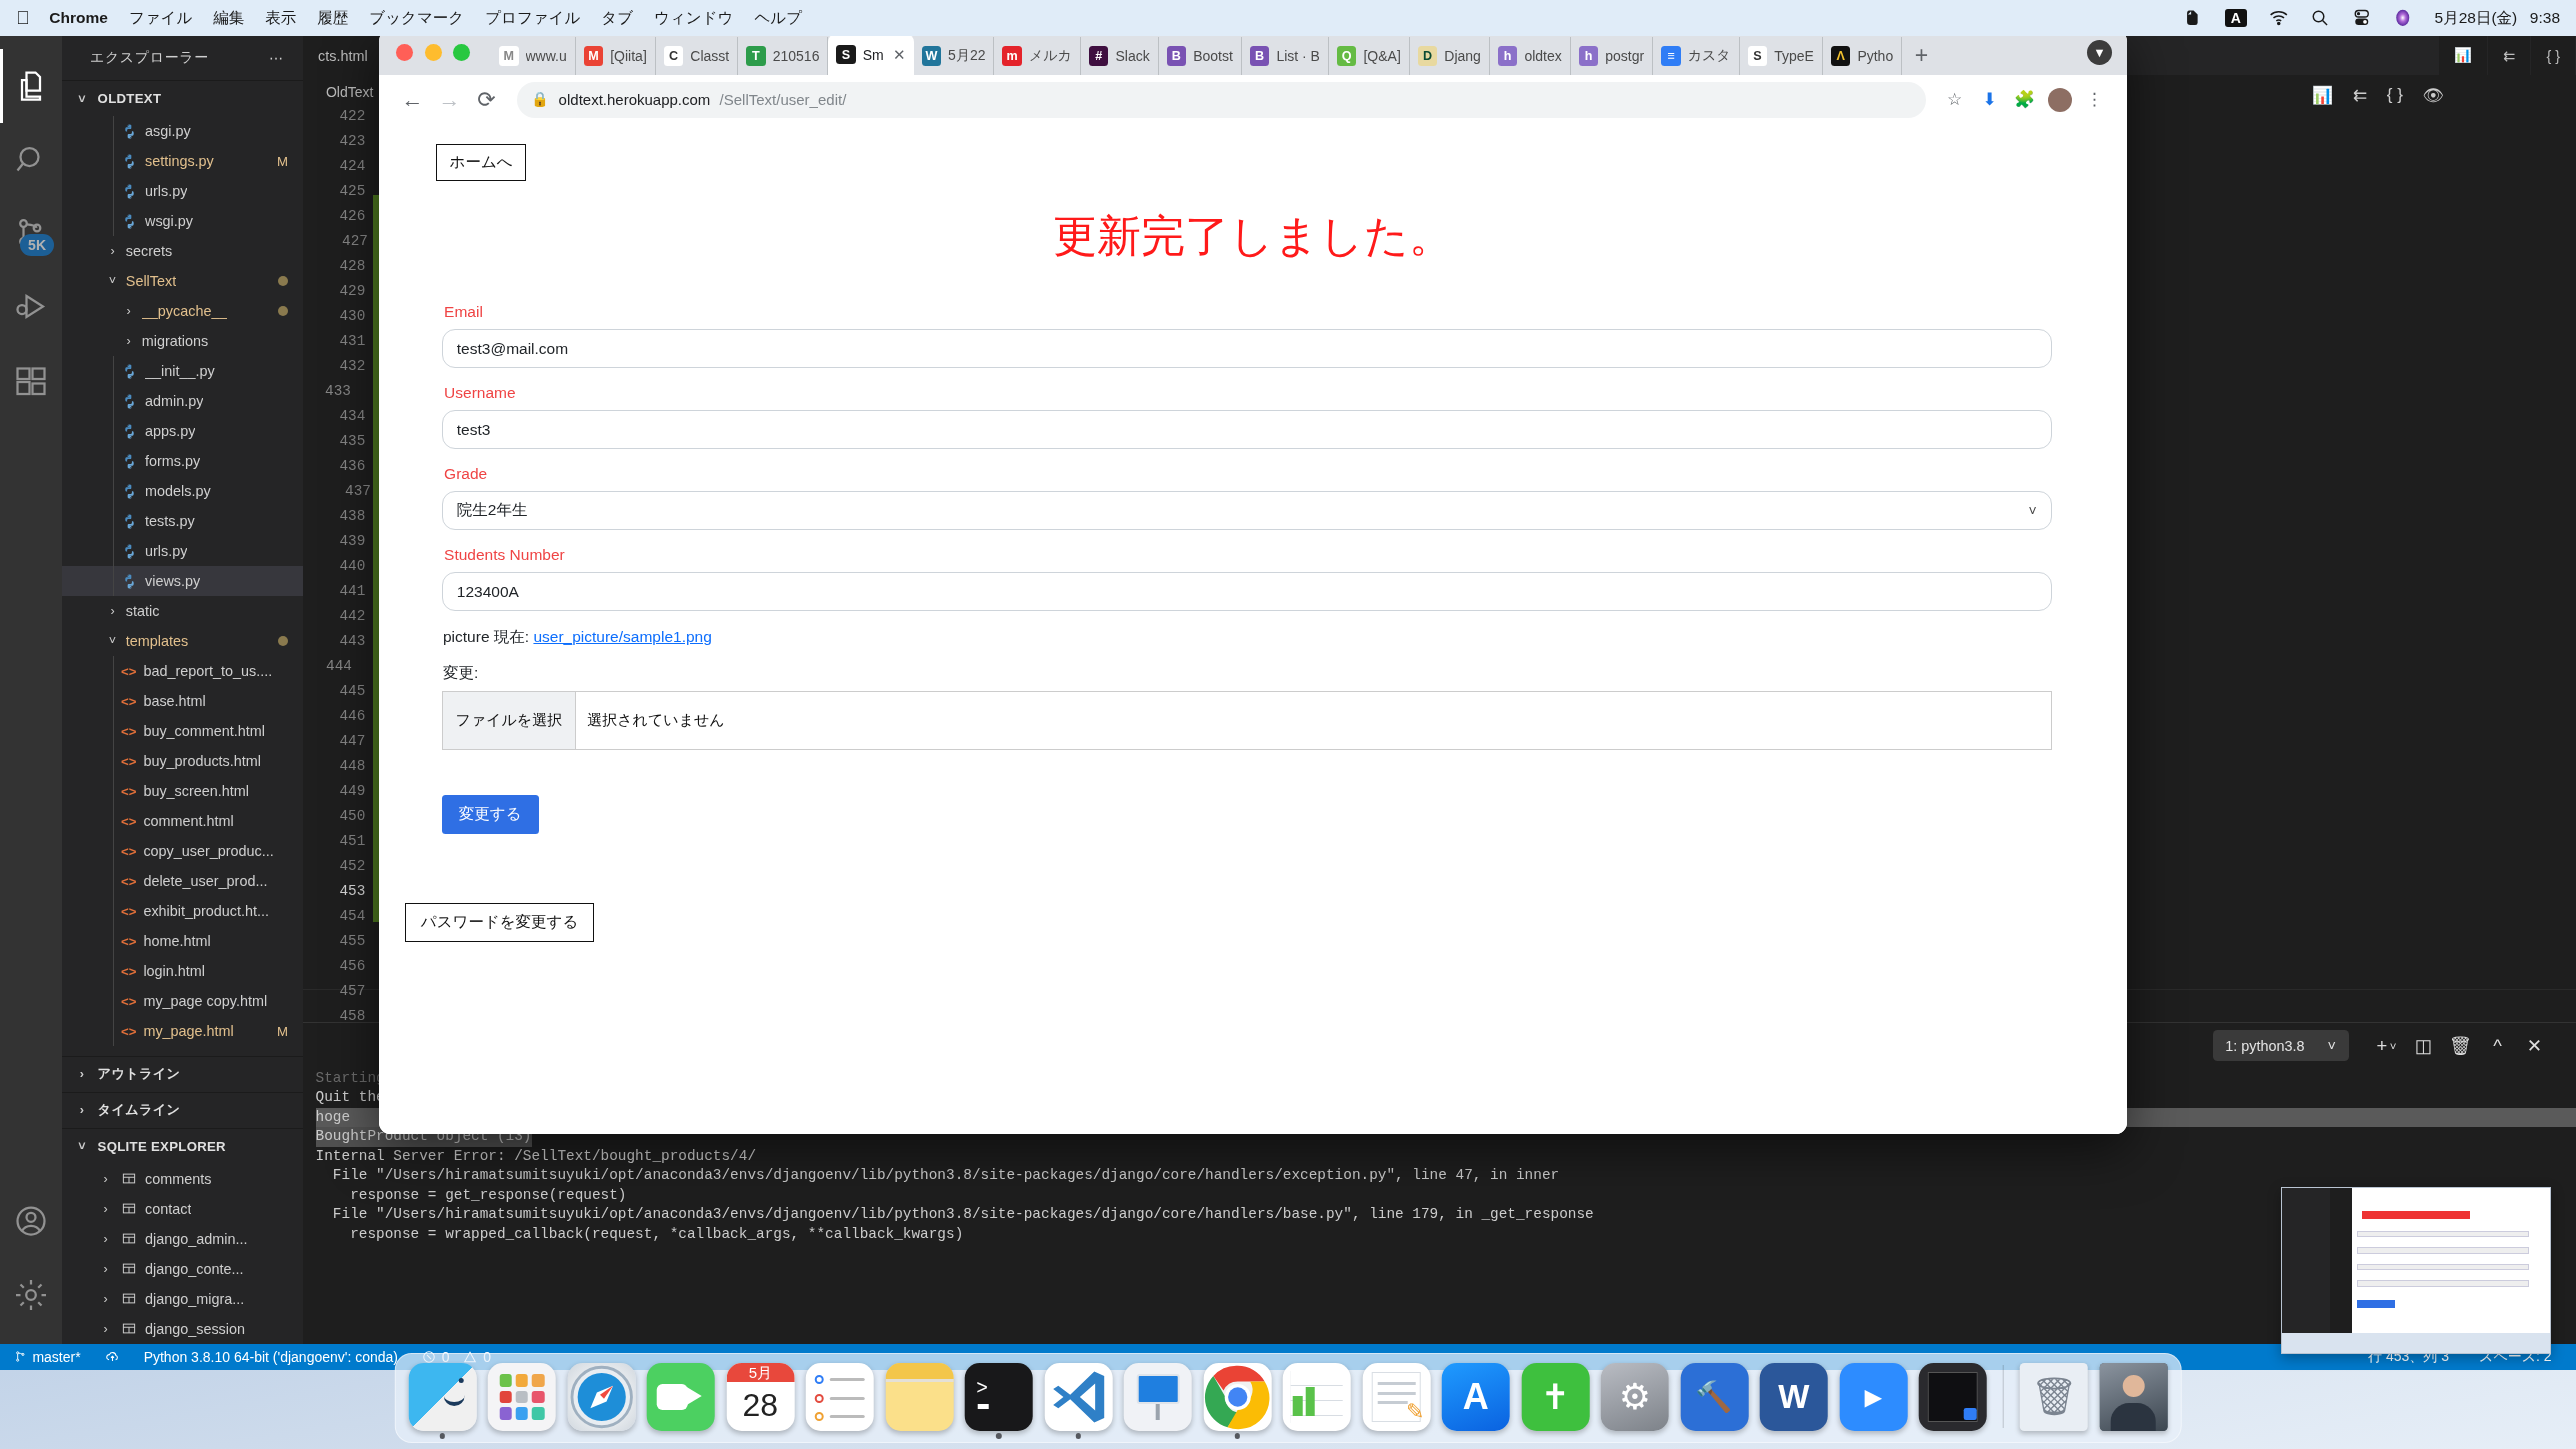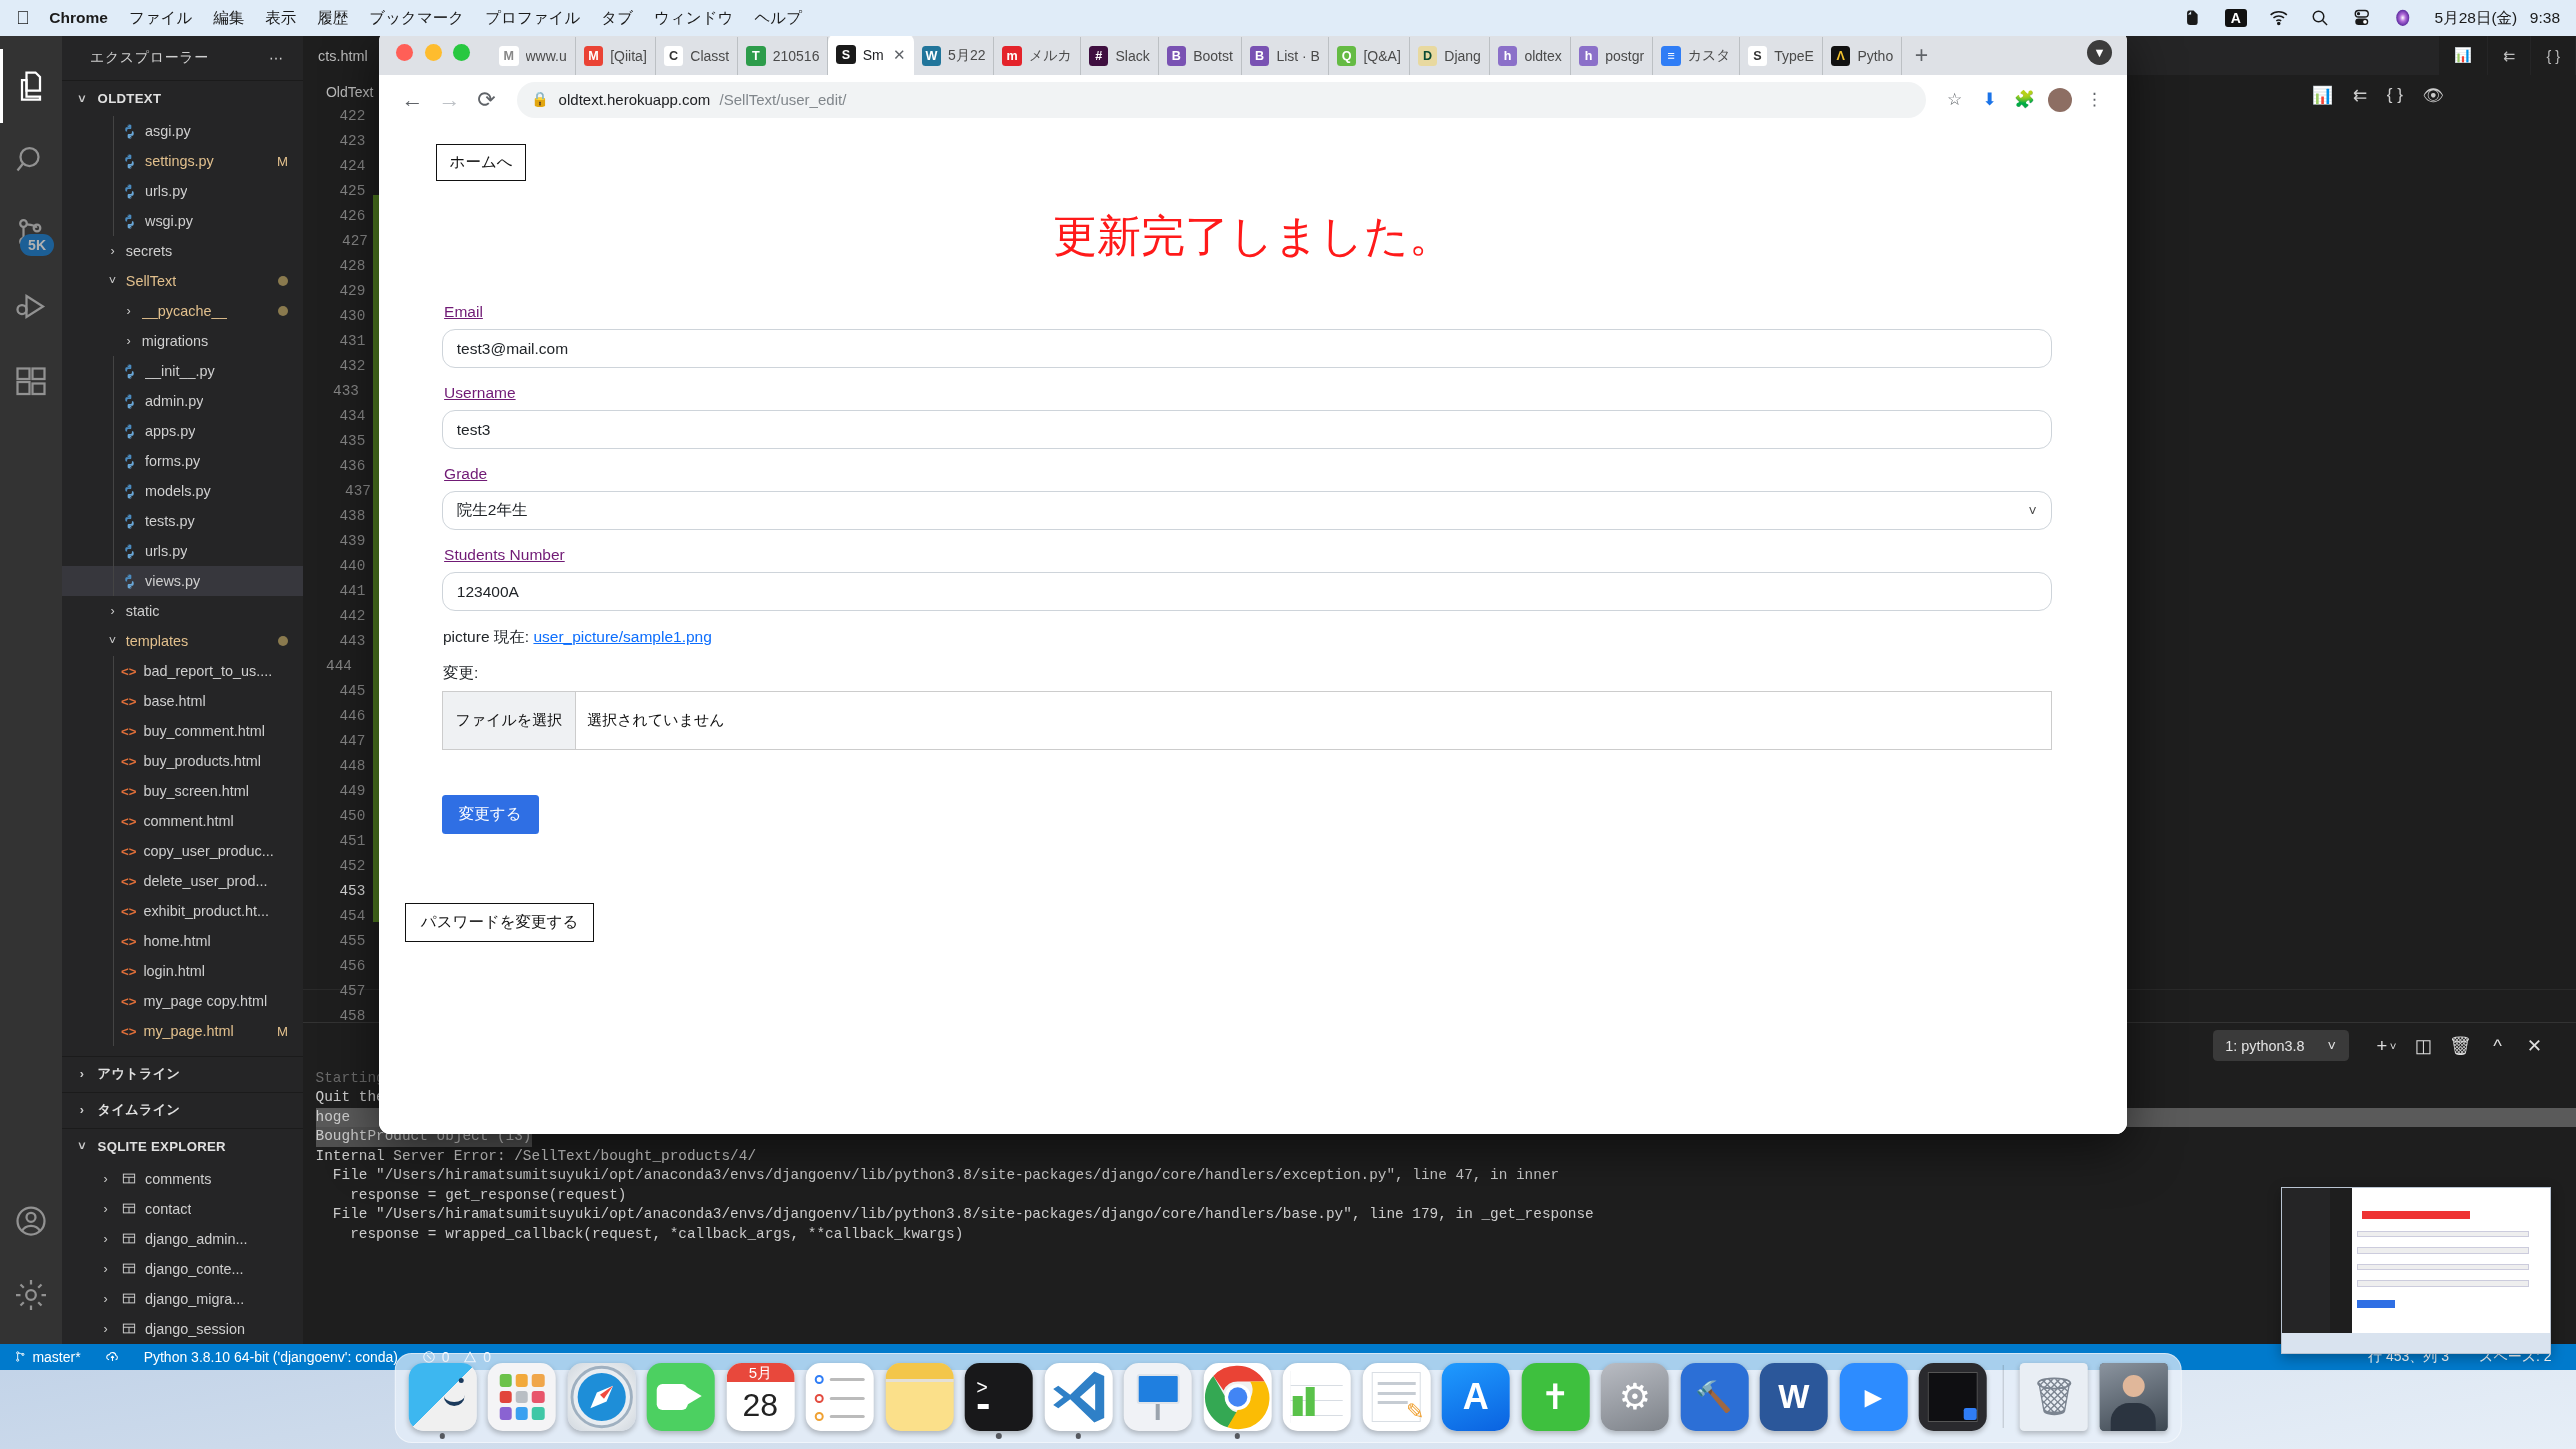--- a/index.html
+++ b/index.html
@@ -133,21 +133,21 @@
   #cpage { flex:1; background:#fff; overflow:hidden; position:relative; padding:0 0 0 0; }
 
   
   .pg { padding:19.5px 57px 0 57px; font-size:16px; color:#212529; }
   .homebtn {
     display:inline-block; border:1.2px solid #111; background:#fff;
     padding:7px 12.6px; font-size:15.5px; color:#111;
   }
   .bigmsg { text-align:center; color:#ff1a1a; font-size:44px; margin:26.5px 0 37px 0; font-weight:normal;}
   .formwrap { padding:0 5.8px 0 5.8px; }
-  .flabel { font-size:15.5px; color:#701a75; margin:0 0 8px 2.3px;text-decoration:underline; }
+  .flabel { font-size:15.5px; color:#ef4444; margin:0 0 8px 2.3px; }
   .finput {
     width:1610px; height:39px; border:0.6px solid #ced4da; border-radius:13px;
     display:flex; align-items:center; padding:0 14px; font-size:15.5px; color:#212529;
     background:#fff; margin-bottom:16px;
   }
   .fselect { justify-content:space-between; }
   .fselect .cv { font-size:14px; color:#444; }
   .plink { color:#0d6efd; text-decoration:underline; }
   .filerow {
     width:1610px; height:59px; border:0.6px solid #ccc; display:flex; align-items:stretch;
@@ -620,21 +620,21 @@
             <div style="padding-right: 12.6px;">423</div>
             <div style="padding-right: 12.6px;">424</div>
             <div style="padding-right: 12.6px;">425</div>
             <div style="padding-right: 12.6px;">426</div>
             <div style="padding-right: 10px;">427</div>
             <div style="padding-right: 12.6px;">428</div>
             <div style="padding-right: 12.6px;">429</div>
             <div style="padding-right: 12.6px;">430</div>
             <div style="padding-right: 12.6px;">431</div>
             <div style="padding-right: 12.6px;">432</div>
-            <div style="padding-right: 19px;">433</div>
+            <div style="padding-right: 27px;">433</div>
             <div style="padding-right: 12.6px;">434</div>
             <div style="padding-right: 12.6px;">435</div>
             <div style="padding-right: 12.6px;">436</div>
             <div style="padding-right: 7px;">437</div>
             <div style="padding-right: 12.6px;">438</div>
             <div style="padding-right: 12.6px;">439</div>
             <div style="padding-right: 12.6px;">440</div>
             <div style="padding-right: 12.6px;">441</div>
             <div style="padding-right: 12.6px;">442</div>
             <div style="padding-right: 12.6px;">443</div>

